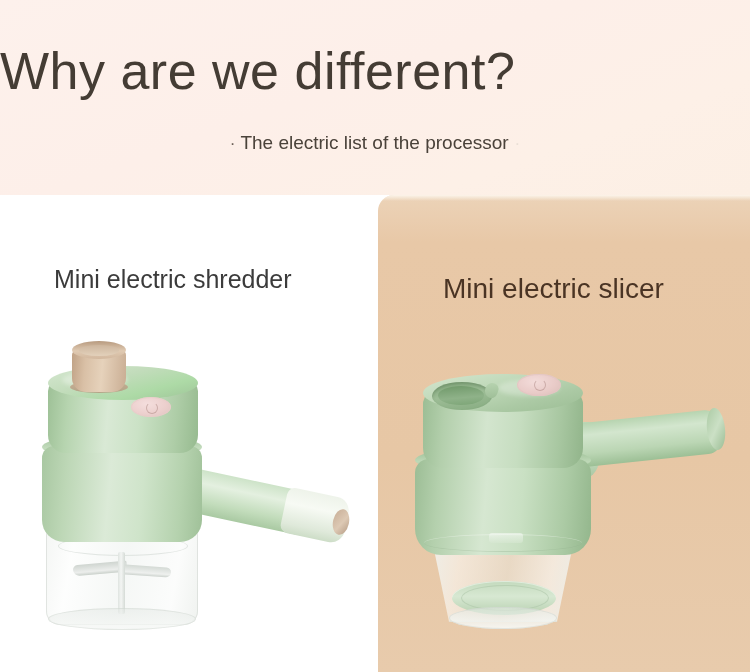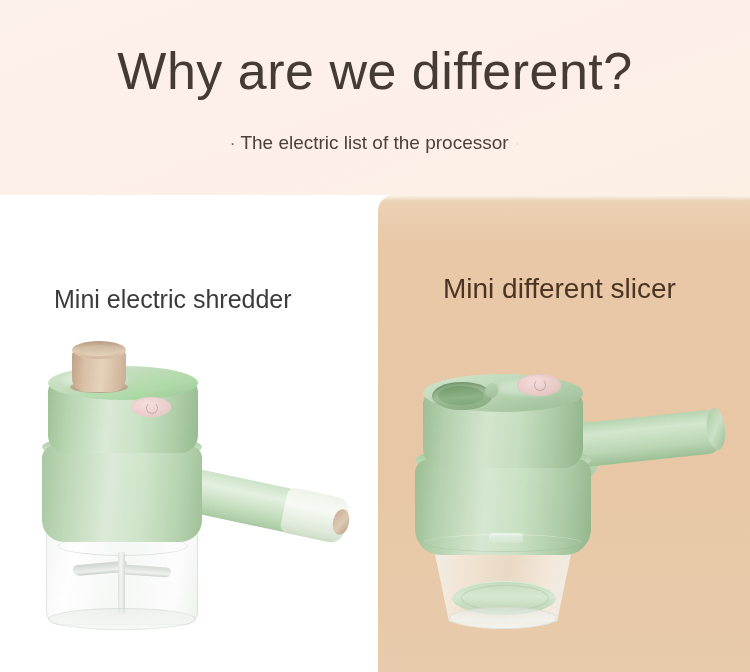--- a/index.html
+++ b/index.html
@@ -23,21 +23,20 @@
     position: absolute;
     left: 0; top: 0;
     width: 750px;
     height: 195px;
     background: linear-gradient(160deg, #fdf1ec 0%, #fdefe9 45%, #fdf0e7 75%, #fcefe4 100%);
   }
   .header-title {
     position: absolute;
     left: 0; top: 41px;
     width: 750px;
-    text-align: center;
     font-size: 52px;
     line-height: 60px;
     font-weight: 400;
     letter-spacing: 0.5px;
     color: #443c34;
     white-space: nowrap;
   }
   .header-subtitle {
     position: absolute;
     left: 0; top: 130px;
@@ -82,21 +81,21 @@
     content: "";
     position: absolute;
     left: 0; top: 0;
     width: 372px; height: 6px;
     background: linear-gradient(180deg, rgba(255,250,243,0.85) 0%, rgba(255,250,243,0) 100%);
     border-top-left-radius: 16px;
   }
 
   .label-left {
     position: absolute;
-    left: 54px; top: 284px;
+    left: 54px; top: 264px;
     font-size: 25px;
     line-height: 30px;
     color: #3b3b3b;
     white-space: nowrap;
   }
   .label-right {
     position: absolute;
     left: 443px; top: 272px;
     font-size: 28px;
     line-height: 34px;
@@ -458,21 +457,21 @@
     <div class="header-subtitle">
       <span class="sub-dot-left">·</span><span>The electric list of the processor</span><span class="sub-dot-right">·</span>
     </div>
   </div>
 
   <div class="panel-left"></div>
 
   <div class="panel-right"></div>
 
   <div class="label-left">Mini electric shredder</div>
-  <div class="label-right">Mini different slicer</div>
+  <div class="label-right">Mini electric slicer</div>
 
   <div class="device">
     <div class="l-handle-neck"></div>
     <div class="l-handle"></div>
     <div class="l-handle-tip"></div>
     <div class="l-handle-cap"></div>
 
     <div class="l-bowl-top"></div>
     <div class="l-bowl"></div>
     <div class="l-bowl-inner-rim"></div>

